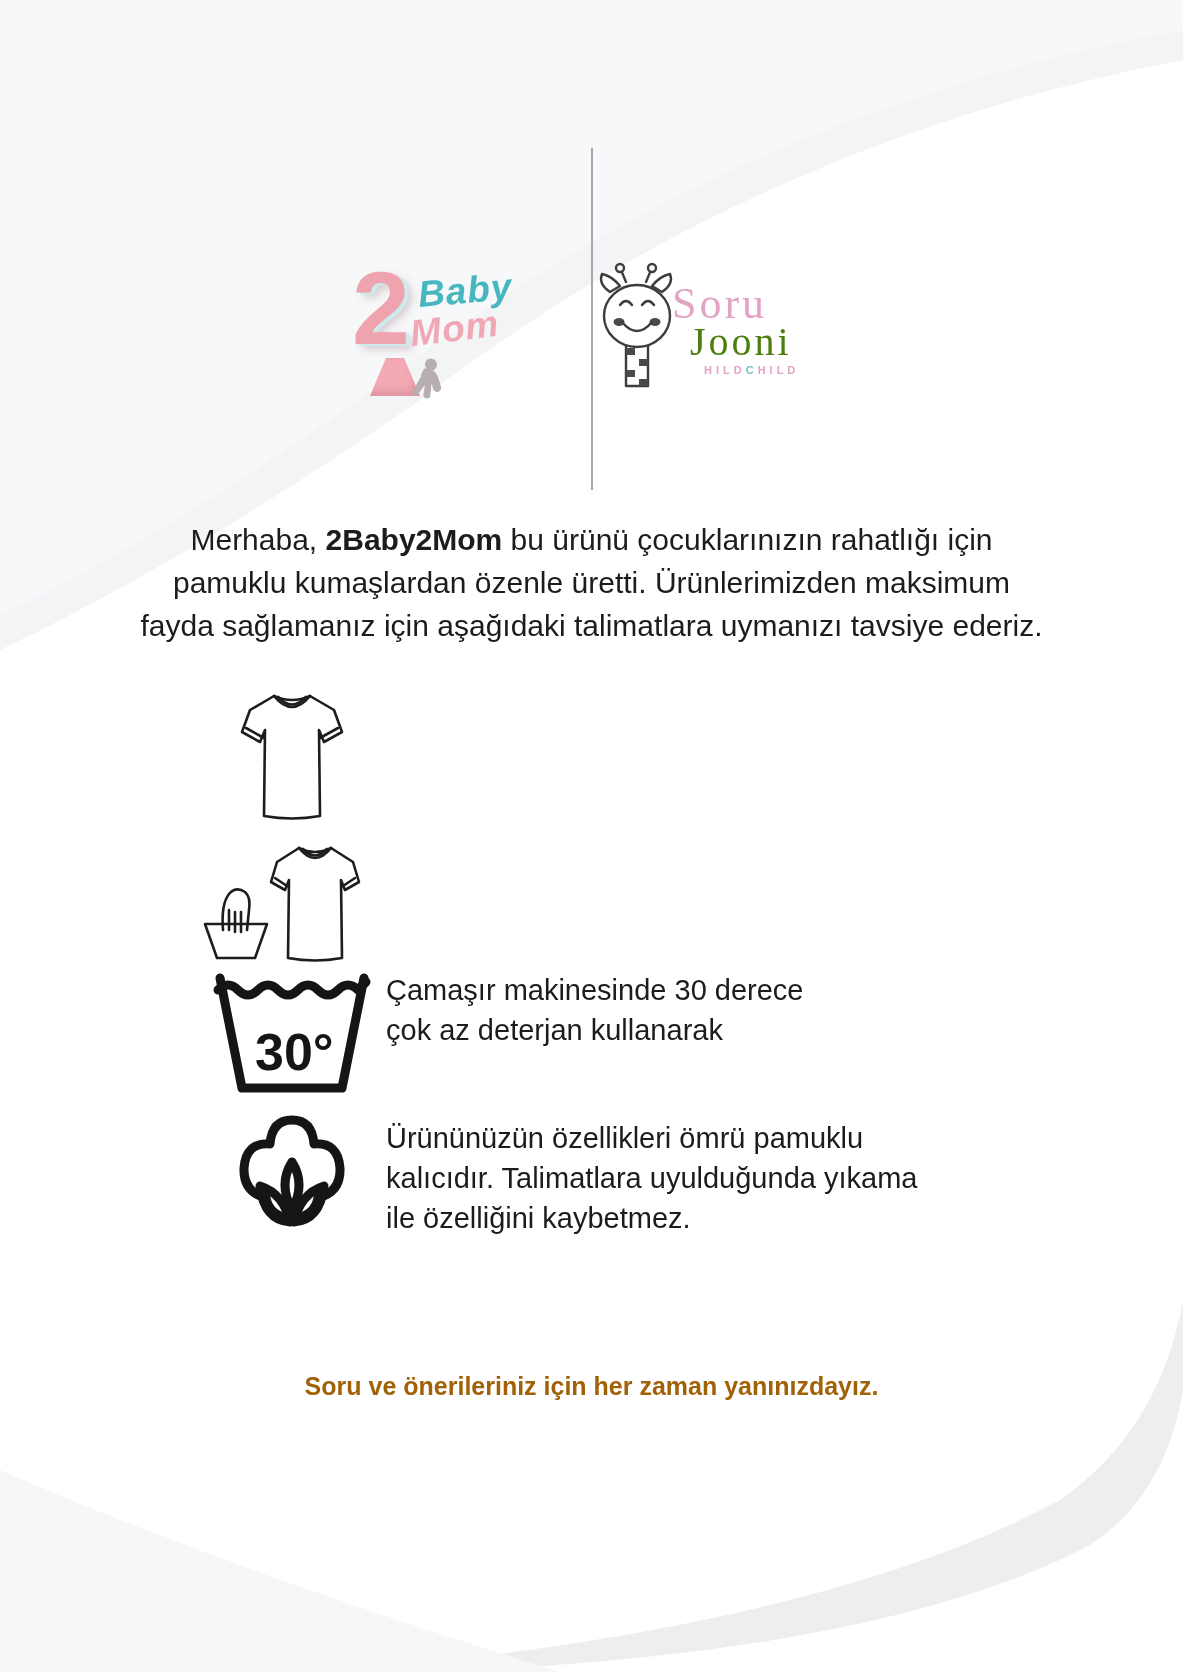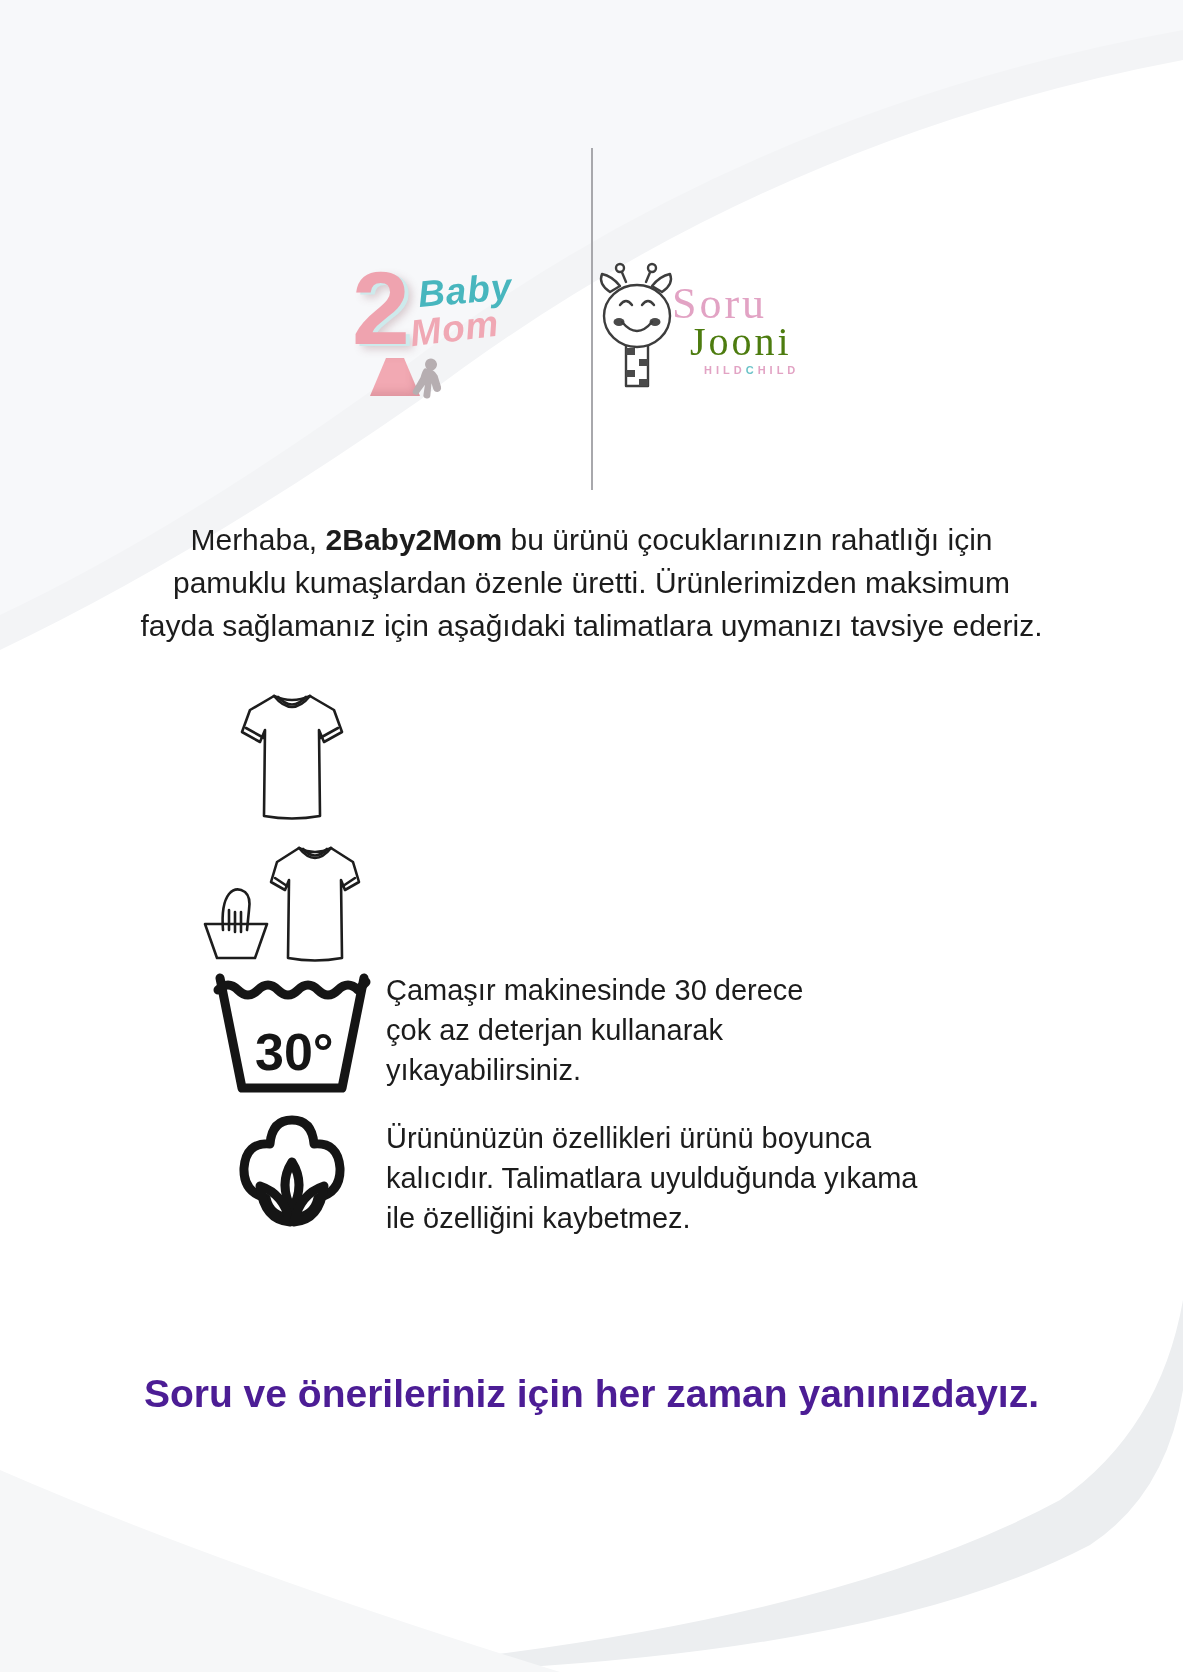--- a/index.html
+++ b/index.html
@@ -46,21 +46,21 @@
 
   svg .ln { fill:none; stroke:#1d1d1d; stroke-width:2.6; stroke-linejoin:round; stroke-linecap:round; }
   svg .thick { fill:none; stroke:#151515; stroke-width:9; stroke-linejoin:round; stroke-linecap:round; }
   svg .gf { fill:#ffffff; stroke:#3d3d3d; stroke-width:2.4; stroke-linejoin:round; stroke-linecap:round; }
   svg .gfl { fill:none; stroke:#3d3d3d; stroke-width:2.4; stroke-linecap:round; }
   svg .gfd { fill:#4a4a4a; stroke:none; }
   .deg-label { font-family:"Liberation Sans",sans-serif; font-size:52px; font-weight:700; fill:#151515; }
 
   
   .footer-note { position:absolute; left:0; top:1372px; width:100%; text-align:center;
-      font-size:39px; font-weight:700; color:#4c1d95; }
+      font-size:25px; font-weight:700; color:#a16207; }
 </style>
 </head>
 <body>
 
 <div class="page">
 
   <svg class="bg" viewBox="0 0 1183 1672" preserveAspectRatio="none" aria-hidden="true">
     <path d="M0,0 H1183 V60 Q760,140 420,400 Q190,560 0,650 Z" fill="#f3f4f6"></path>
     <path d="M0,0 H1183 V30 Q740,110 400,370 Q180,530 0,615 Z" fill="#f7f8fa"></path>
     <path d="M1183,1300 V1672 H330 Q820,1630 1060,1500 Q1160,1430 1183,1300 Z" fill="#eceef0"></path>
@@ -158,37 +158,36 @@
           <svg width="160" height="126" viewBox="0 0 160 126">
             <path class="thick" d="M8,10 L30,120 L130,120 L152,10"></path>
             <path class="thick" d="M6,22 Q16,12 26,22 Q36,32 46,22 Q56,12 66,22 Q76,32 86,22 Q96,12 106,22 Q116,32 126,22 Q136,12 146,22 L154,14"></path>
             <text class="deg-label" x="43" y="102">30°</text>
           </svg>
         </span>
       </div>
       <div class="row-text">
         <div>Çamaşır makinesinde 30 derece</div>
         <div>çok az deterjan kullanarak</div>
-        <div>yıkayabilirsiniz.</div>
       </div>
     </div>
 
     <div class="row row4">
       <div class="icon-box">
         <span>
           <svg width="140" height="148" viewBox="0 0 140 148">
             <path class="thick" d="M48,34 Q50,10 70,10 Q90,10 92,34 Q116,32 118,58 Q119,82 96,88 Q92,108 70,108 Q48,108 44,88 Q21,82 22,58 Q24,32 48,34 Z"></path>
             <path class="thick" d="M70,52 Q84,74 70,100 Q56,74 70,52 Z" fill="#ffffff"></path>
             <path class="thick" d="M38,76 Q62,84 68,112 Q42,110 38,76 Z" fill="#ffffff"></path>
             <path class="thick" d="M102,76 Q78,84 72,112 Q98,110 102,76 Z" fill="#ffffff"></path>
           </svg>
         </span>
       </div>
       <div class="row-text">
-        <div>Ürününüzün özellikleri ürünü boyunca</div>
+        <div>Ürününüzün özellikleri ömrü pamuklu</div>
         <div>kalıcıdır. Talimatlara uyulduğunda yıkama</div>
         <div>ile özelliğini kaybetmez.</div>
       </div>
     </div>
 
     <div class="footer-note">Soru ve önerileriniz için her zaman yanınızdayız.</div>
 
   </div>
 </div>
 

